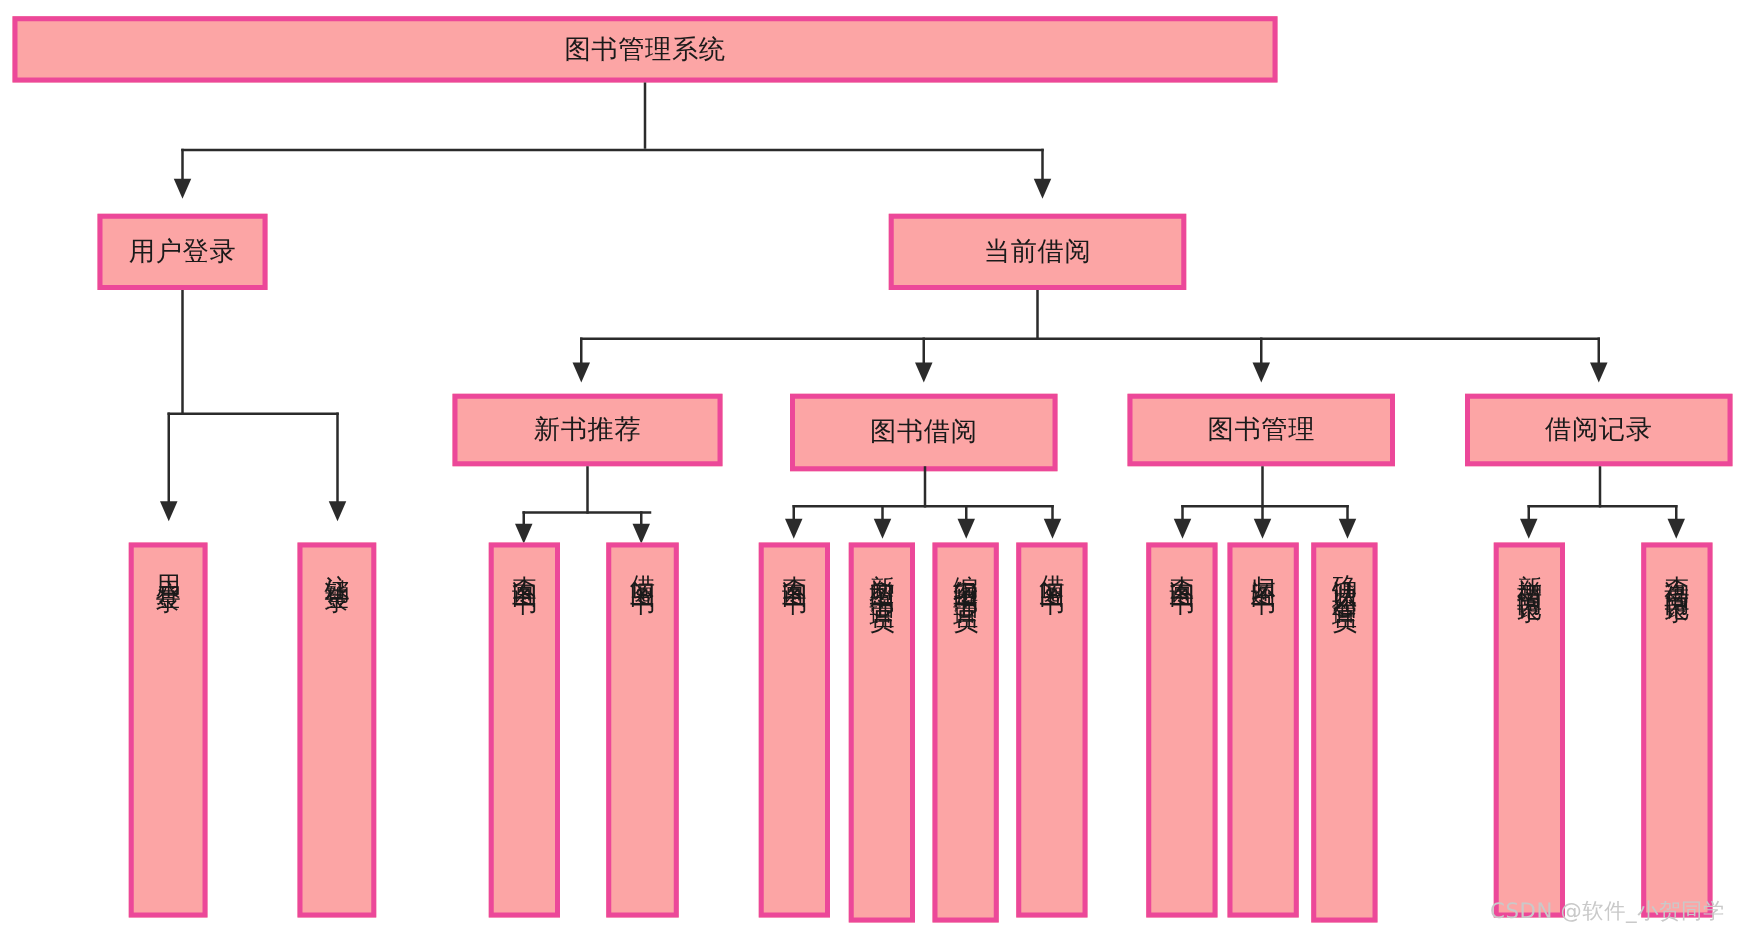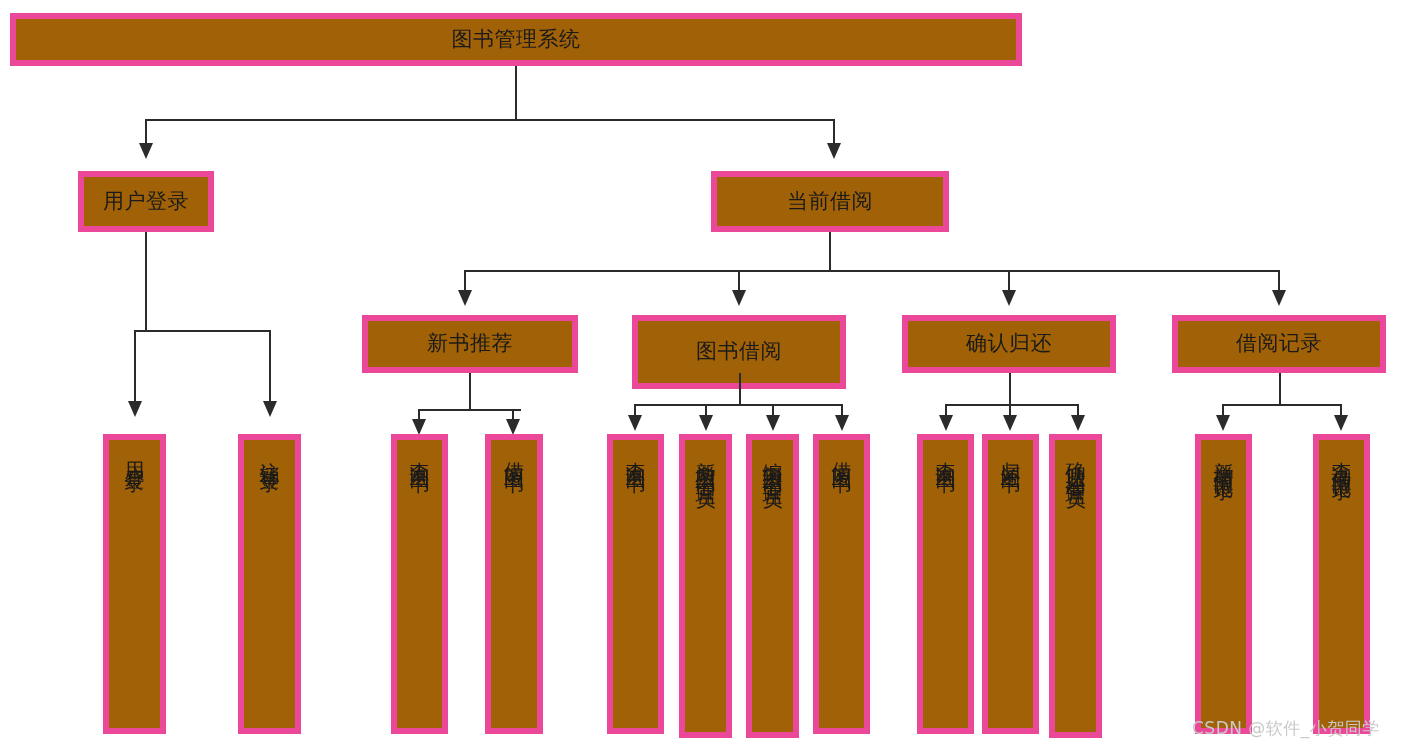--- a/index.html
+++ b/index.html
@@ -14,22 +14,22 @@
     position: relative;
     width: 1405px;
     height: 747px;
     background: #ffffff;
     overflow: hidden;
   }
   
   .node {
     position: absolute;
     box-sizing: border-box;
-    border: 6px solid #ec4899;
-    background: #a16207;
+    border: 4px solid #ec4899;
+    background: #fca5a5;
     display: flex;
     align-items: center;
     justify-content: center;
     color: #1a1a1a;
   }
   .node.horiz {
     font-size: 21px;
     letter-spacing: 0.5px;
     line-height: 1.1;
   }
@@ -125,25 +125,25 @@
 
   <div class="line vline" style="left:1008px; top:270px; height:24px;"></div>
   <div class="arrow" style="left:1002px; top:290px;"></div>
 
   <div class="line vline" style="left:1278px; top:270px; height:24px;"></div>
   <div class="arrow" style="left:1272px; top:290px;"></div>
 
   <div class="node horiz" style="left:362px; top:315px; width:216px; height:58px;justify-content:center;">
     <span>新书推荐</span>
   </div>
-  <div class="node horiz" style="left:632px; top:315px; width:214px; height:74px;">
+  <div class="node horiz" style="left:632px; top:315px; width:214px; height:62px;">
     <span>图书借阅</span>
   </div>
   <div class="node horiz" style="left:902px; top:315px; width:214px; height:58px;">
-    <span>确认归还</span>
+    <span>图书管理</span>
   </div>
   <div class="node horiz" style="left:1172px; top:315px; width:214px; height:58px;">
     <span>借阅记录</span>
   </div>
 
   <div class="line vline" style="left:469px; top:373px; width:2px; height:38px;"></div>
   <div class="line hline" style="left:418px; top:409px; width:103px;"></div>
   <div class="line vline" style="left:418px; top:409px; height:14px;"></div>
   <div class="arrow" style="left:412px; top:419px;"></div>
   <div class="line vline" style="left:512px; top:409px; height:14px;"></div>

